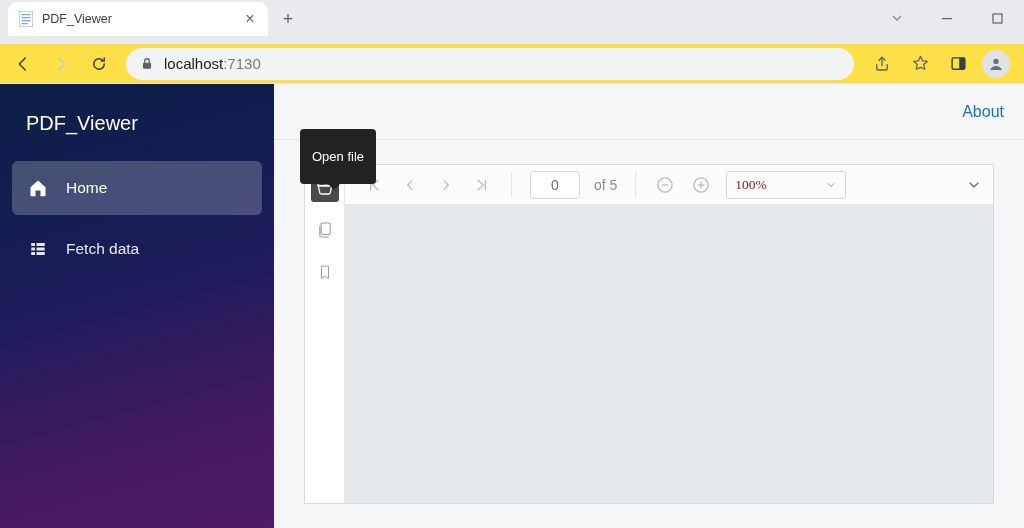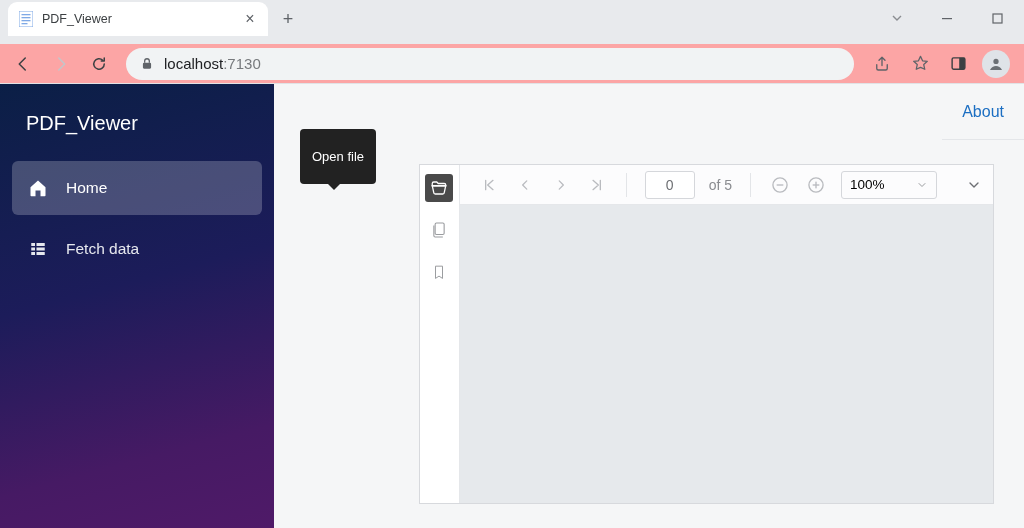--- a/index.html
+++ b/index.html
@@ -8,56 +8,56 @@
   
   .browser-chrome { background: #e8eaed; height: 84px; display: flex; flex-direction: column; }
   .tab-strip { height: 40px; display: flex; align-items: flex-end; padding-left: 8px; position: relative; }
   .tab { background: #ffffff; height: 34px; width: 260px; border-radius: 9px 9px 0 0; display: flex; align-items: center; padding: 0 10px; font-size: 12.5px; color: #3c4043; gap: 8px; }
   .tab .favicon { width: 16px; height: 16px; display: flex; align-items: center; justify-content: center; }
   .tab .title { flex: 1; }
   .tab .close { width: 16px; height: 16px; display:flex;align-items:center;justify-content:center; color:#5f6368; cursor:pointer; font-size:16px;}
   .new-tab { width: 28px; height: 28px; display:flex;align-items:center;justify-content:center; color:#5f6368; margin-left:6px; margin-bottom:3px; font-size:18px; cursor:pointer;}
   .window-controls { position:absolute; right:4px; top:6px; display:flex; gap:4px;}
   .window-controls .wc { width:46px; height:24px; display:flex;align-items:center;justify-content:center; color:#5f6368;}
-  .nav-row { background:#fca5a5; height:44px; display:flex; align-items:center; padding:0 6px; gap:4px; border-bottom:1px solid #e1e3e6;margin-top:8px;}
+  .nav-row { background:#fde047; height:44px; display:flex; align-items:center; padding:0 6px; gap:4px; border-bottom:1px solid #e1e3e6;margin-top:8px;}
   .nav-btn { width:34px; height:34px; display:flex; align-items:center; justify-content:center; color:#3c4043; border-radius:50%; cursor:pointer;}
   .nav-btn.disabled { color:#b9bcc0; }
   .omnibox { flex:1; height:32px; background:#f1f3f4; border-radius:16px; display:flex; align-items:center; padding:0 14px; gap:10px; color:#202124; font-size:15px; margin:0 6px;}
   .omnibox .lock { color:#5f6368; }
   .omnibox .host { color:#202124; }
   .omnibox .port { color:#777a7d; }
   .right-icons { display:flex; gap:2px; align-items:center; padding-right:4px;}
   .right-icons .ic { width:36px; height:34px; display:flex;align-items:center;justify-content:center; color:#5f6368; cursor:pointer;}
   .avatar { width:28px; height:28px; border-radius:50%; background:#dfe3e8; display:flex;align-items:center;justify-content:center; color:#6b7075;}
 
   
   .app { display:flex; height:444px; }
   .sidebar { width:274px; background: linear-gradient(165deg,#0b1f46 0%,#1c1c5a 45%,#461a64 80%,#4f1a68 100%); color:#fff; padding-top:10px;}
   .brand { font-size:20px; padding:18px 26px 26px; font-weight:400;}
   .nav-list { padding:0 12px; display:flex; flex-direction:column; gap:7px;}
   .nav-item { display:flex; align-items:center; gap:18px; height:54px; padding:0 16px; color:#e6e8ee; font-size:15.5px; border-radius:6px; cursor:pointer;}
   .nav-item.active { background: rgba(255,255,255,0.22); color:#ffffff;}
   .nav-item .mi { width:20px; height:20px; display:flex;align-items:center;justify-content:center;}
-  .content { flex:1; background:#f5f6f7; display:flex; flex-direction:column;align-items:flex-end; }
+  .content { flex:1; background:#f5f6f7; display:flex; flex-direction:column; }
   .topbar { height:56px; display:flex; justify-content:flex-end; align-items:center; padding:0 20px; border-bottom:1px solid #e4e6e9; position:relative;}
   .about-link { color:#1b6ec2; font-size:16px; cursor:pointer;}
   .viewer-wrap { flex:1; padding:24px 30px; position:relative;}
   .pdf-frame { width:100%; height:100%; border:1px solid #d7d9dd; background:#ffffff; display:flex;}
   .side-tools { width:40px; display:flex; flex-direction:column; align-items:center; padding-top:9px; gap:14px; border-right:1px solid #e5e7ea; background:#ffffff;}
   .side-tools .st { width:28px; height:28px; display:flex;align-items:center;justify-content:center; color:#88898c; cursor:pointer; border-radius:3px;}
   .side-tools .st.active { background:#4a4a4a; color:#fff;}
   .main-pane { flex:1; display:flex; flex-direction:column;}
   .toolbar { height:40px; border-bottom:1px solid #e5e7ea; background:#fcfcfd; display:flex; align-items:center; padding:0 8px; gap:8px;}
   .tb-group { display:flex; align-items:center; gap:14px; padding:0 10px;}
   .tb-sep { width:1px; height:24px; background:#e3e5e8;}
   .tb-btn { width:22px; height:22px; display:flex;align-items:center;justify-content:center; color:#b9bbbf; cursor:pointer;}
   .tb-btn.enabled { color:#6d6f73;}
   .page-input { width:50px; height:28px; border:1px solid #d5d7db; border-radius:3px; text-align:center; font-size:14px; color:#6d6f73; outline:none;}
   .of-label { font-size:14px; color:#8a8c90;}
-  .zoom-box { width:96px; height:28px; border:1px solid #d5d7db; border-radius:3px; display:flex; align-items:center; justify-content:space-between; padding:0 8px; font-size:13.5px; color:#000000;}
+  .zoom-box { width:120px; height:28px; border:1px solid #d5d7db; border-radius:3px; display:flex; align-items:center; justify-content:space-between; padding:0 8px; font-size:13.5px; color:#7f1d1d;font-family:Liberation Serif, serif;}
   .spacer { flex:1;}
   .canvas { flex:1; background:#e6e9ec;}
   .tooltip { position:absolute; left:300px; top:129px; background:#222; color:#fff; font-size:13px; padding:20px 12px; border-radius:4px; z-index:5;}
   .tooltip::after { content:""; position:absolute; left:28px; bottom:-6px; border:6px solid transparent; border-top-color:#222; border-bottom:none;}
   svg { display:block; }
 </style>
 </head>
 <body>
 
 <div class="browser-chrome">

